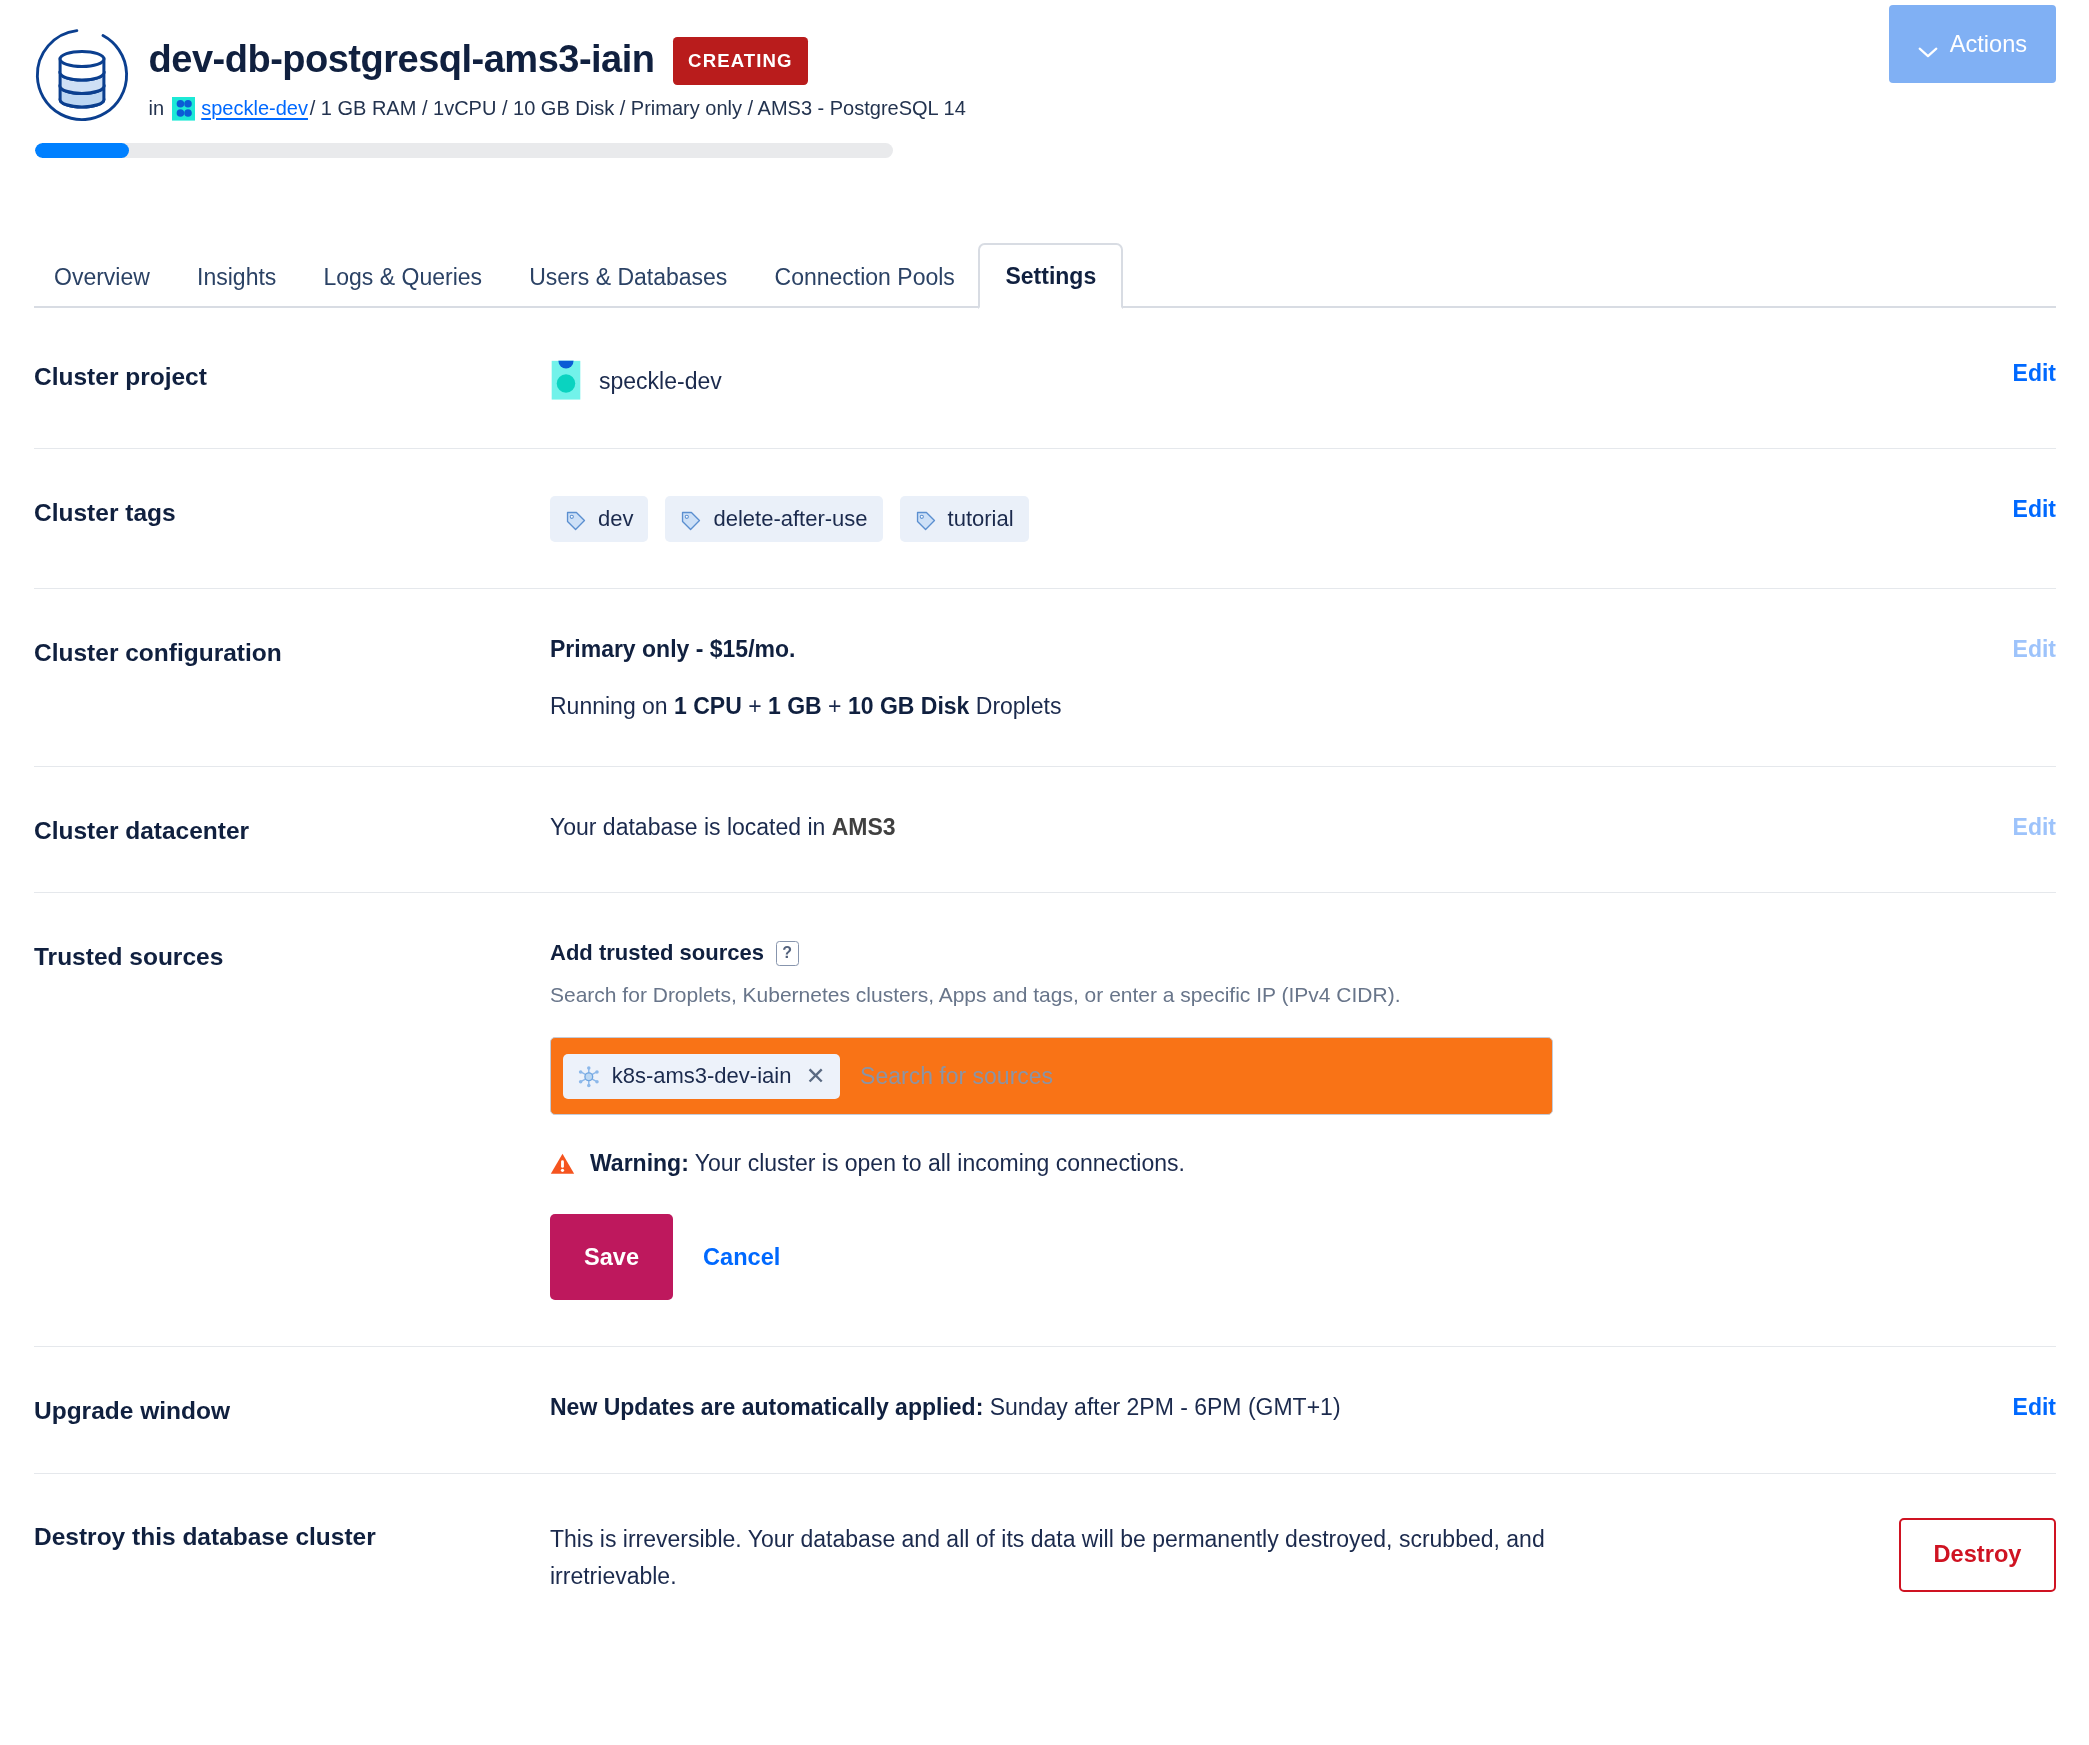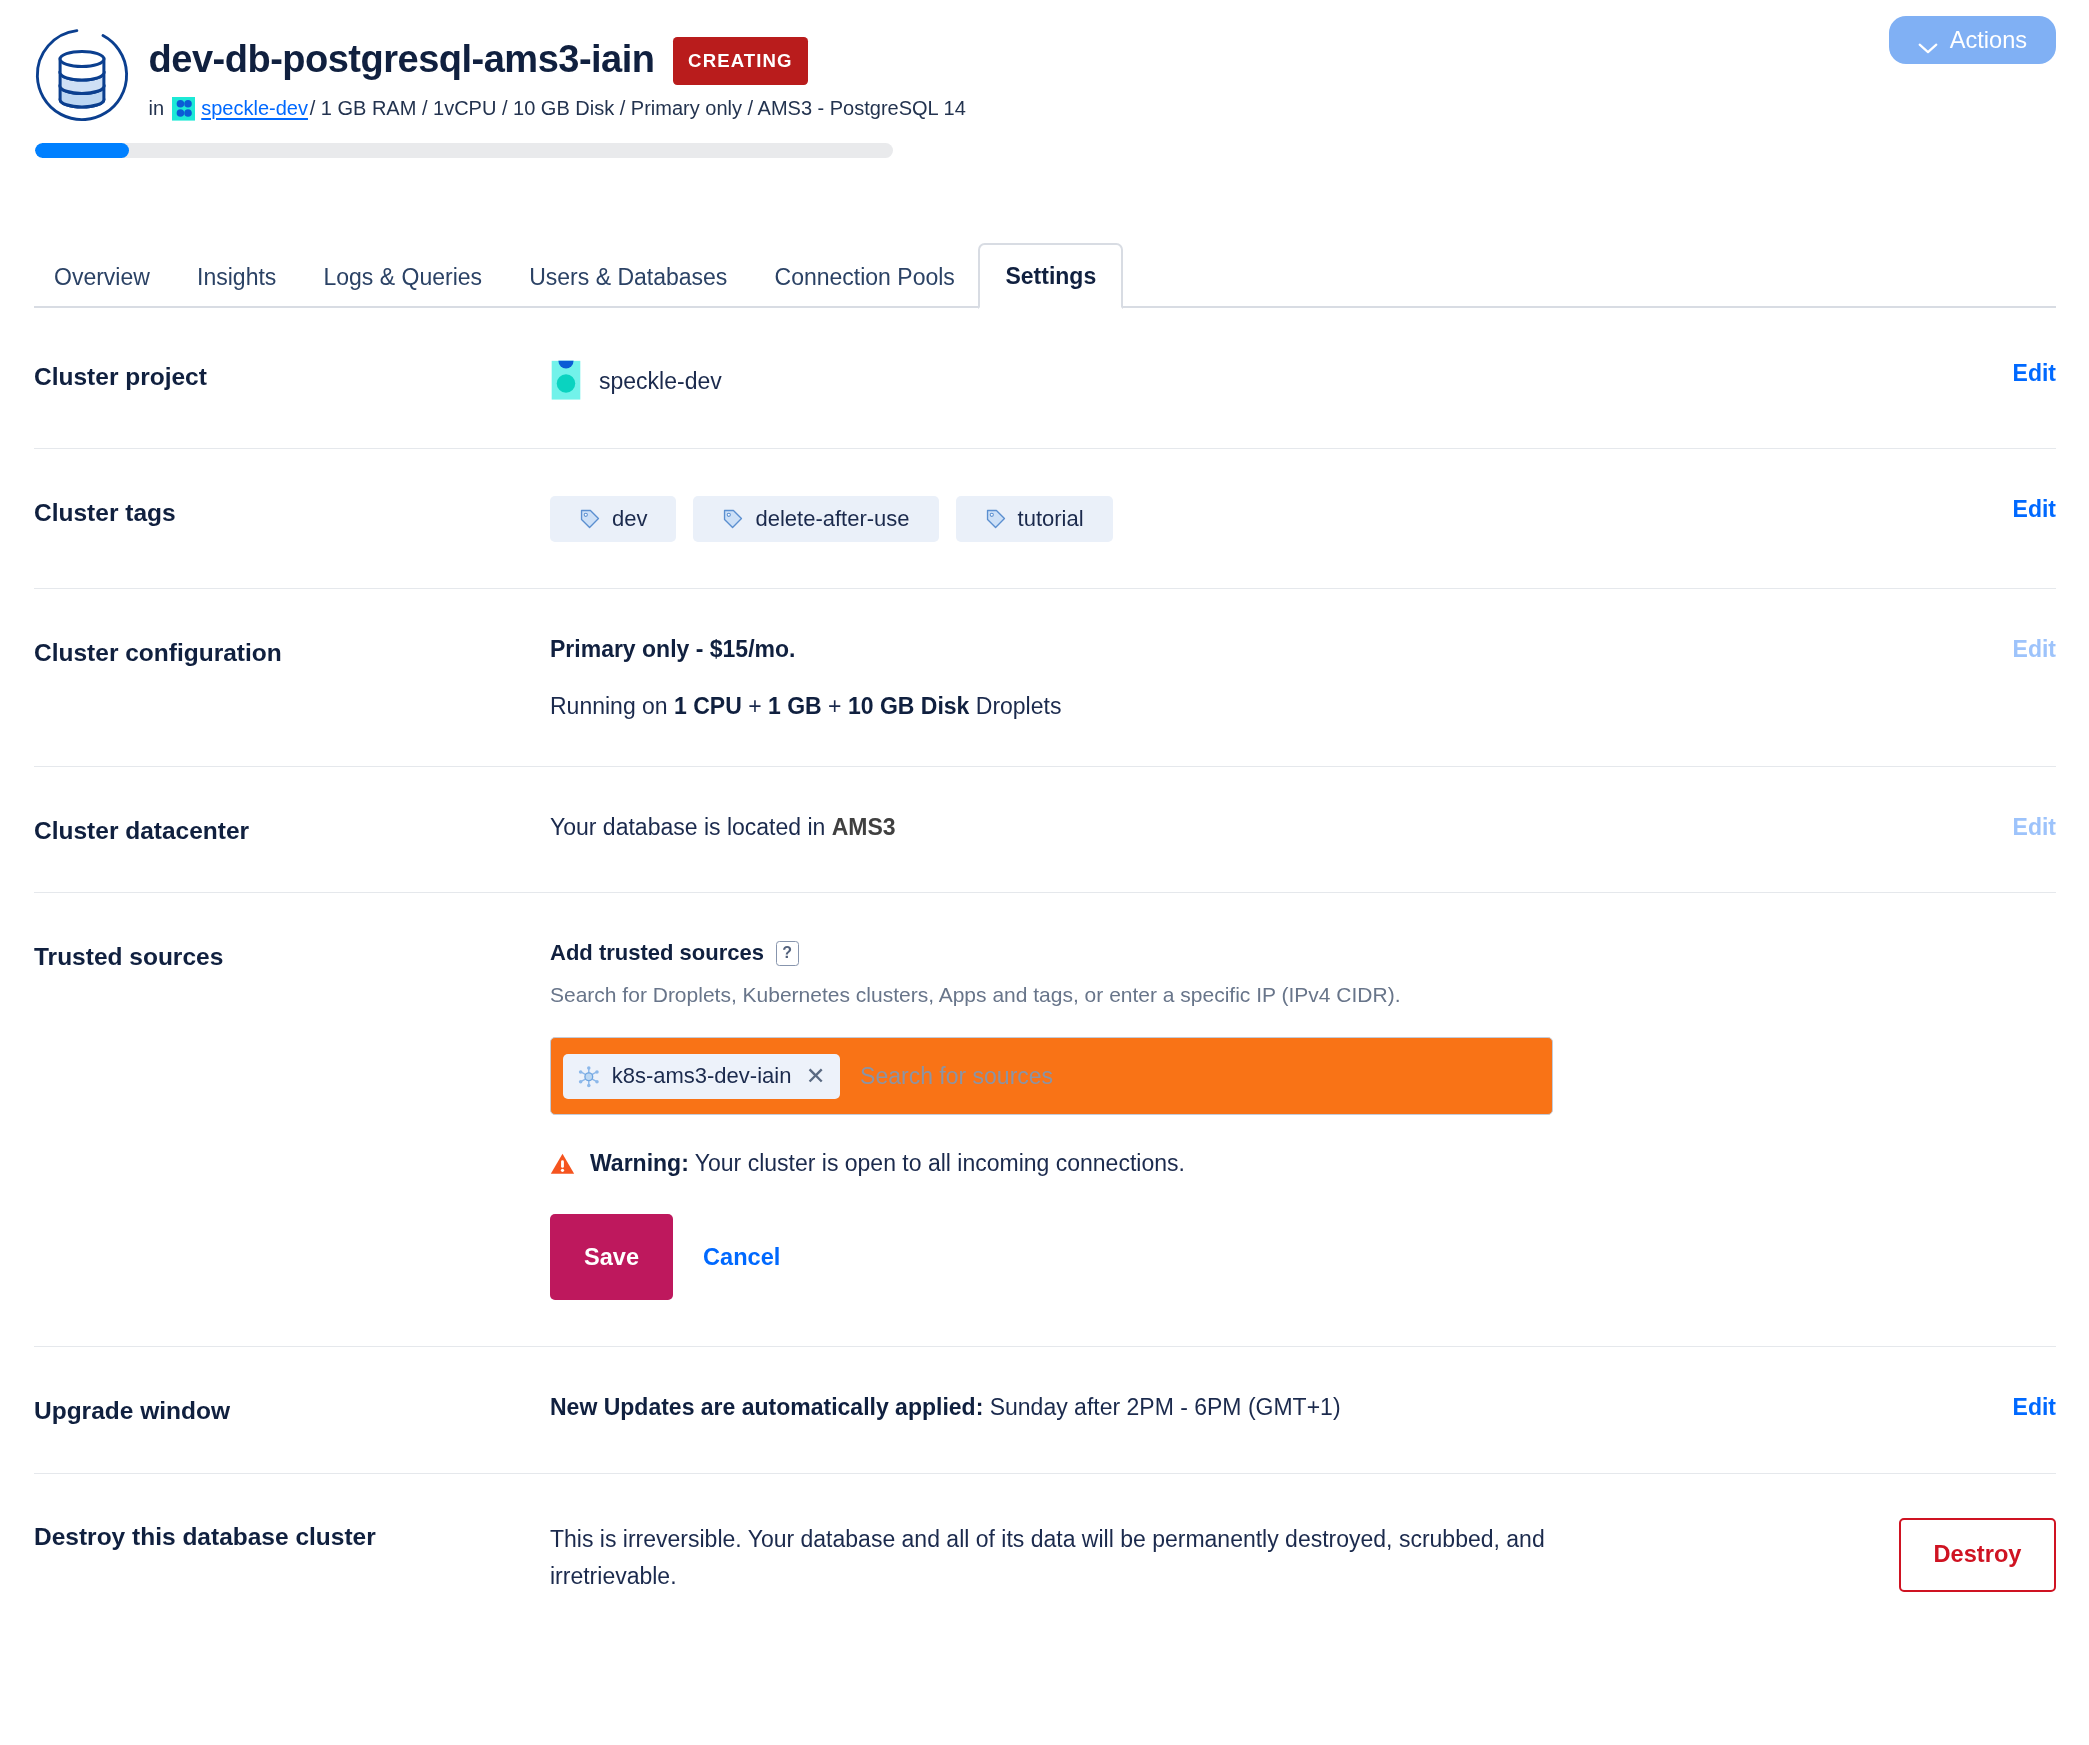--- a/index.html
+++ b/index.html
@@ -86,26 +86,26 @@
     color: #0069ff;
     text-decoration: underline;
     text-underline-offset: 2.5px;
     margin-right: 1.7px;
   }
   .meta-rest { color: #23334f; }
 
   .actions-btn {
     position: absolute;
     right: 34px;
-    top: 16px;
+    top: 5px;
     width: 167px;
-    height: 48px;
+    height: 78px;
     background: #80b0f4;
     border: none;
-    border-radius: 17px;
+    border-radius: 4px;
     color: #ffffff;
     font-size: 23.6px;
     font-family: "Liberation Sans", sans-serif;
     display: flex;
     align-items: center;
     justify-content: center;
     gap: 11.8px;
     cursor: default;
   }
   .chev {
@@ -206,25 +206,25 @@
     align-items: center;
     gap: 17px;
   }
   .proj-icon { width: 32px; height: 42px; display:block; }
   .project-name { font-size: 23px; color: #1b2a4d; }
 
   
   .tag-list { display: flex; gap: 17px; align-items: center; }
   .tag {
     display: inline-flex;
-    align-items: center;
+    align-items: flex-end;
     gap: 11px;
     background: #eaf0f9;
     border-radius: 5px;
-    padding: 10px 29px;
+    padding: 10px 15px;
     font-size: 22px;
     color: #1b2a4d;
     cursor: pointer;
   }
   .tag-ico { width: 22px; height: 22px; display: block; }
 
   
   .cfg-line1 {
     font-size: 23px;
     font-weight: 700;

